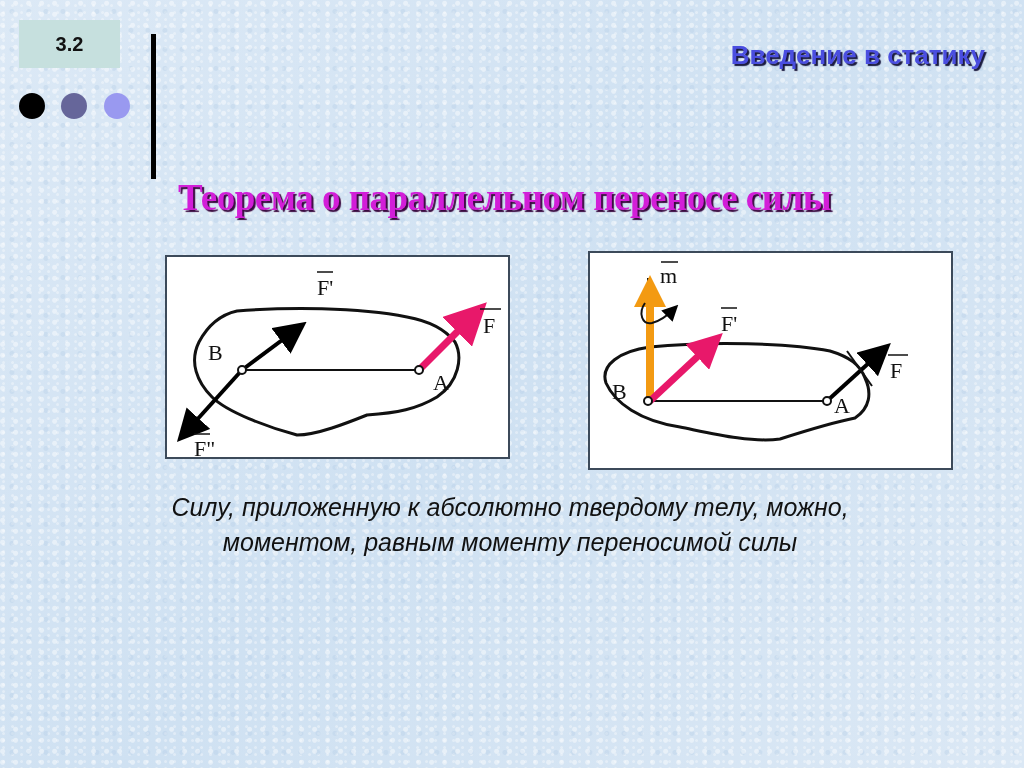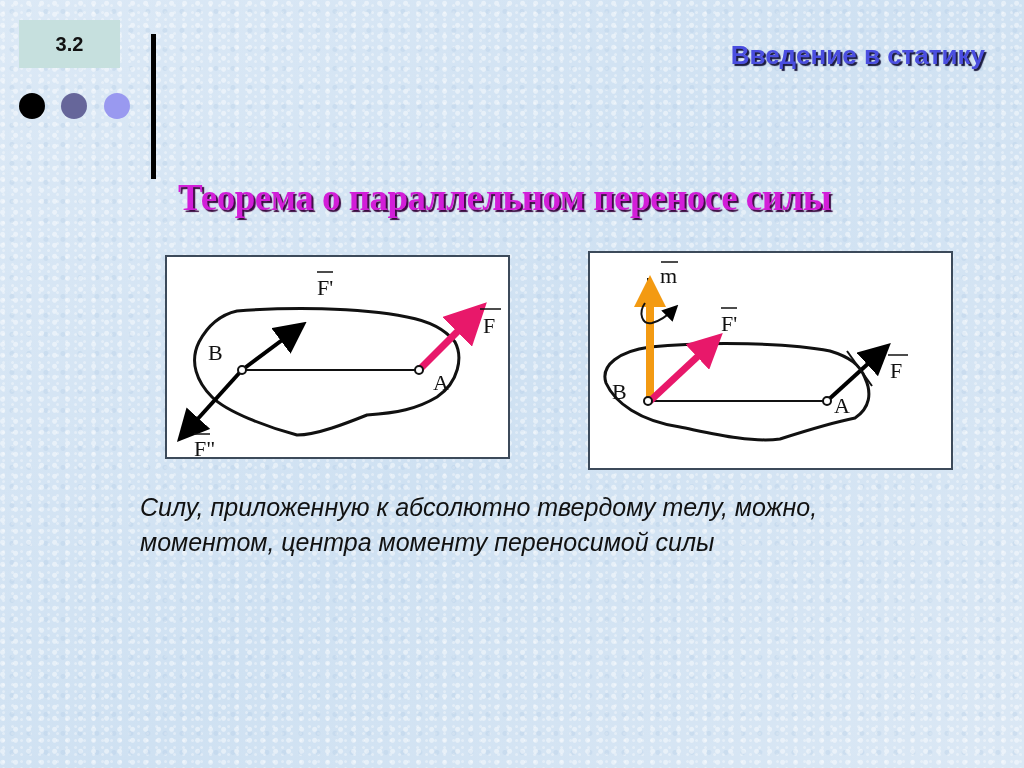--- a/index.html
+++ b/index.html
@@ -30,21 +30,21 @@
       position: absolute; left: 178px; top: 132px; width: 740px;
       font-family: "Liberation Serif", serif; font-weight: bold; font-size: 37px;
       color: #d21ed8; text-shadow: 2px 2px 1px #3a0a40; letter-spacing: -0.5px; margin-top: 44px;
     }
     .figure {
       position: absolute; background: #fff; border: 2px solid #3c4a5a; box-sizing: border-box;
     }
     .figure svg { position: absolute; left: 0; top: 0; }
     .fig-label { font-family: "Liberation Serif", serif; font-size: 22px; fill: #111; }
     .caption {
-      position: absolute; left: 140px; top: 490px; width: 740px; text-align: left;
+      position: absolute; left: 140px; top: 490px; width: 740px; text-align: center;
       font-family: "Liberation Sans", sans-serif; font-style: italic; font-size: 25px;
       line-height: 34.5px; color: #111;
     }
     .caption div { white-space: nowrap; }
   </style>
 </head>
 <body>
 
 <div class="slide-num">
   <span>3.2</span>
@@ -132,14 +132,14 @@
     <line x1="71" y1="9" x2="88" y2="9" stroke="#111" stroke-width="1.5"></line>
     <text class="fig-label" x="131" y="78">F'</text>
     <line x1="131" y1="55" x2="147" y2="55" stroke="#111" stroke-width="1.5"></line>
     <text class="fig-label" x="300" y="125">F</text>
     <line x1="298" y1="102" x2="318" y2="102" stroke="#111" stroke-width="1.5"></line>
   </svg>
 </div>
 
 <div class="caption">
   <div>Силу, приложенную к абсолютно твердому телу, можно,</div>
-  <div>моментом, центра моменту переносимой силы</div>
+  <div>моментом, равным моменту переносимой силы</div>
 </div>
 
 </body></html>

